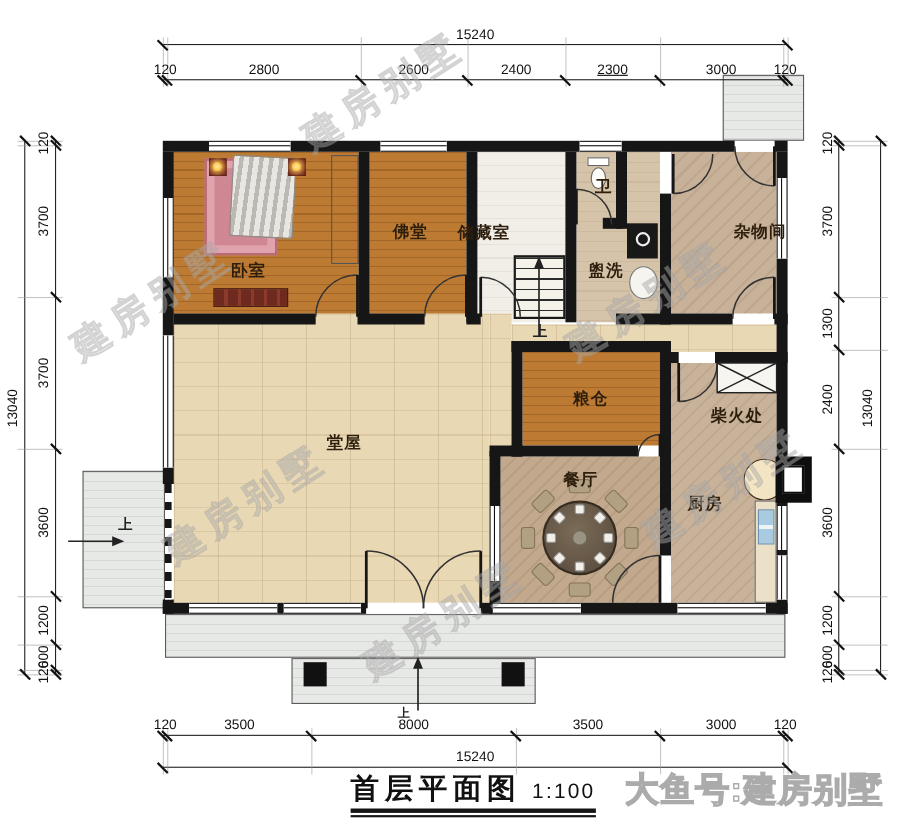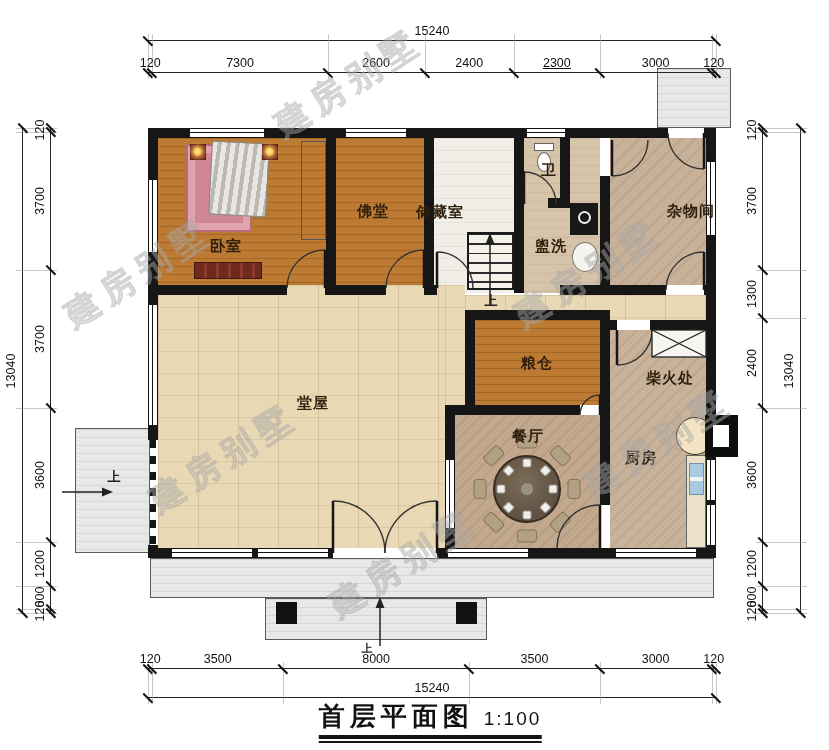--- a/index.html
+++ b/index.html
@@ -146,20 +146,21 @@
     <div class="ul1"></div>
     <div class="ul2"></div>
   </div>
 
   <div class="wm" style="left:55px;top:250px">建房别墅</div>
   <div class="wm" style="left:265px;top:60px">建房别墅</div>
   <div class="wm" style="left:505px;top:250px">建房别墅</div>
   <div class="wm" style="left:140px;top:435px">建房别墅</div>
   <div class="wm" style="left:575px;top:420px">建房别墅</div>
   <div class="wm" style="left:320px;top:540px">建房别墅</div>
+  <div class="wm-corner">大鱼号:建房别墅</div>
 <div class="wood abs" style="left: 158px; top: 138px; width: 168px; height: 150px;"></div>
     <div class="wood abs" style="left: 336px; top: 138px; width: 88px; height: 150px;"></div>
     <div class="stof abs" style="left: 434px; top: 138px; width: 80px; height: 155px;"></div>
     <div class="tan abs" style="left: 524px; top: 138px; width: 76px; height: 155px;"></div>
     <div class="utilf abs" style="left: 610px; top: 138px; width: 96px; height: 147px;"></div>
     <div class="hall abs" style="left: 158px; top: 285px; width: 287px; height: 263px;"></div>
     <div class="hall abs" style="left: 445px; top: 285px; width: 20px; height: 125px;"></div>
     <div class="hall abs" style="left: 465px; top: 295px; width: 241px; height: 25px;"></div>
     <div class="wood abs" style="left: 475px; top: 320px; width: 125px; height: 85px;"></div>
     <div class="dinf abs" style="left: 455px; top: 415px; width: 145px; height: 133px;"></div>
@@ -291,21 +292,21 @@
     <div class="tick abs" style="left: 513.995px; top: 72.6px;"></div>
     <div class="ext abs" style="left: 599.717px; top: 34px; width: 0.8px; height: 45px;"></div>
     <div class="tick abs" style="left: 599.717px; top: 72.6px;"></div>
     <div class="ext abs" style="left: 711.528px; top: 34px; width: 0.8px; height: 45px;"></div>
     <div class="tick abs" style="left: 711.528px; top: 72.6px;"></div>
     <div class="ext abs" style="left: 716px; top: 34px; width: 0.8px; height: 45px;"></div>
     <div class="tick abs" style="left: 716px; top: 72.6px;"></div>
     <div class="tick abs" style="left: 148px; top: 40.6px;"></div>
     <div class="tick abs" style="left: 716px; top: 40.6px;"></div>
     <div class="dimlab abs" style="left: 150.236px; top: 63px;">120</div>
-    <div class="dimlab abs" style="left: 240.058px; top: 63px;">7300</div>
+    <div class="dimlab abs" style="left: 240.058px; top: 63px;">2800</div>
     <div class="dimlab abs" style="left: 376.094px; top: 63px;">2600</div>
     <div class="dimlab abs" style="left: 469.27px; top: 63px;">2400</div>
     <div class="dimlab abs" style="left: 556.856px; top: 63px; text-decoration: underline;">2300</div>
     <div class="dimlab abs" style="left: 655.622px; top: 63px;">3000</div>
     <div class="dimlab abs" style="left: 713.764px; top: 63px;">120</div>
     <div class="dimlab abs" style="left: 432px; top: 31px;">15240</div>
     <div class="dimline abs" style="left: 148px; top: 668px; width: 568px; height: 1.2px;"></div>
     <div class="dimline abs" style="left: 148px; top: 697px; width: 568px; height: 1.2px;"></div>
     <div class="ext abs" style="left: 148px; top: 662px; width: 0.8px; height: 42px;"></div>
     <div class="tick abs" style="left: 148px; top: 668.6px;"></div>

